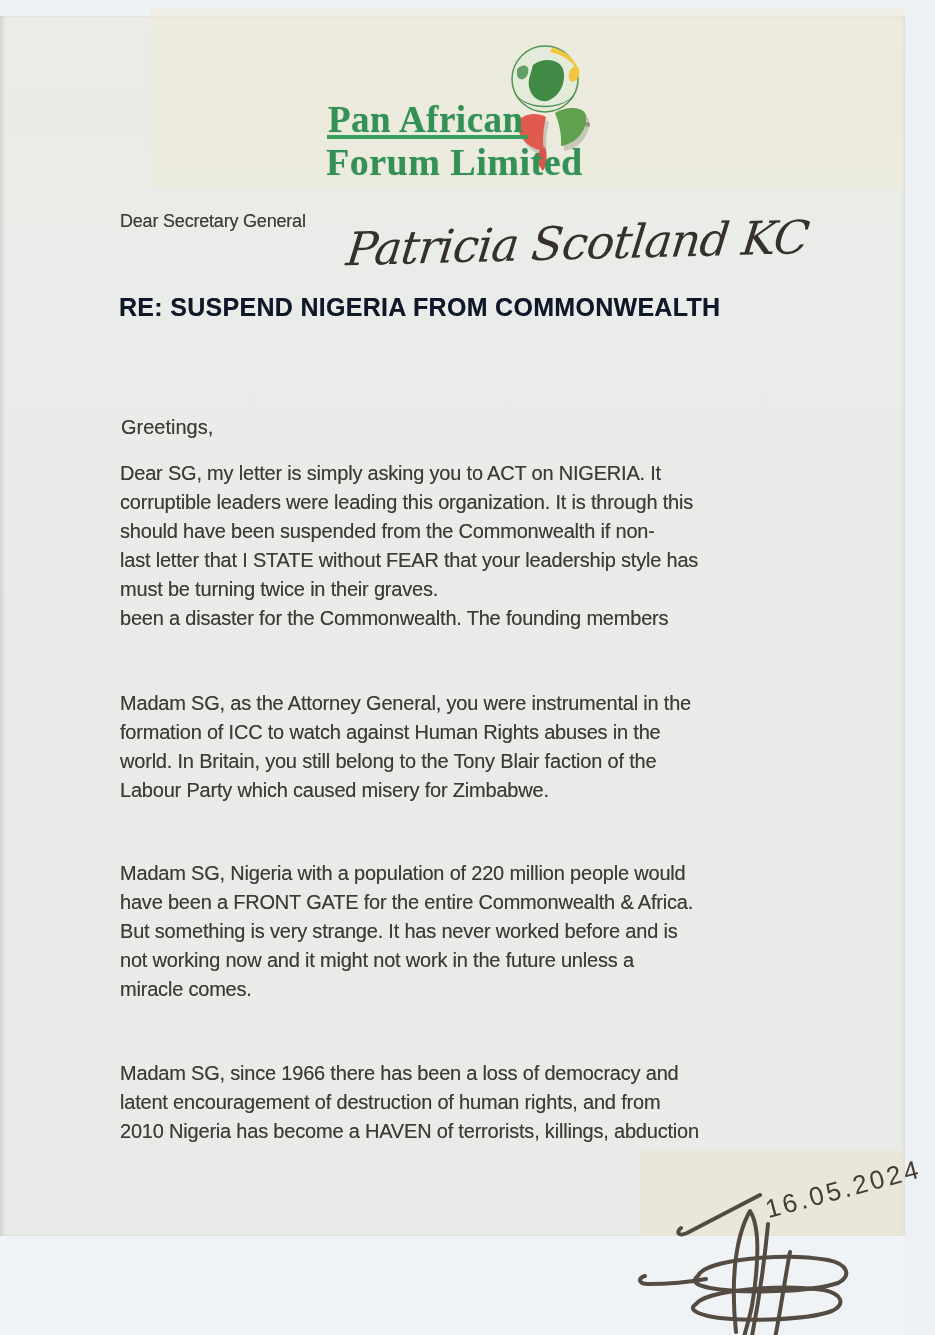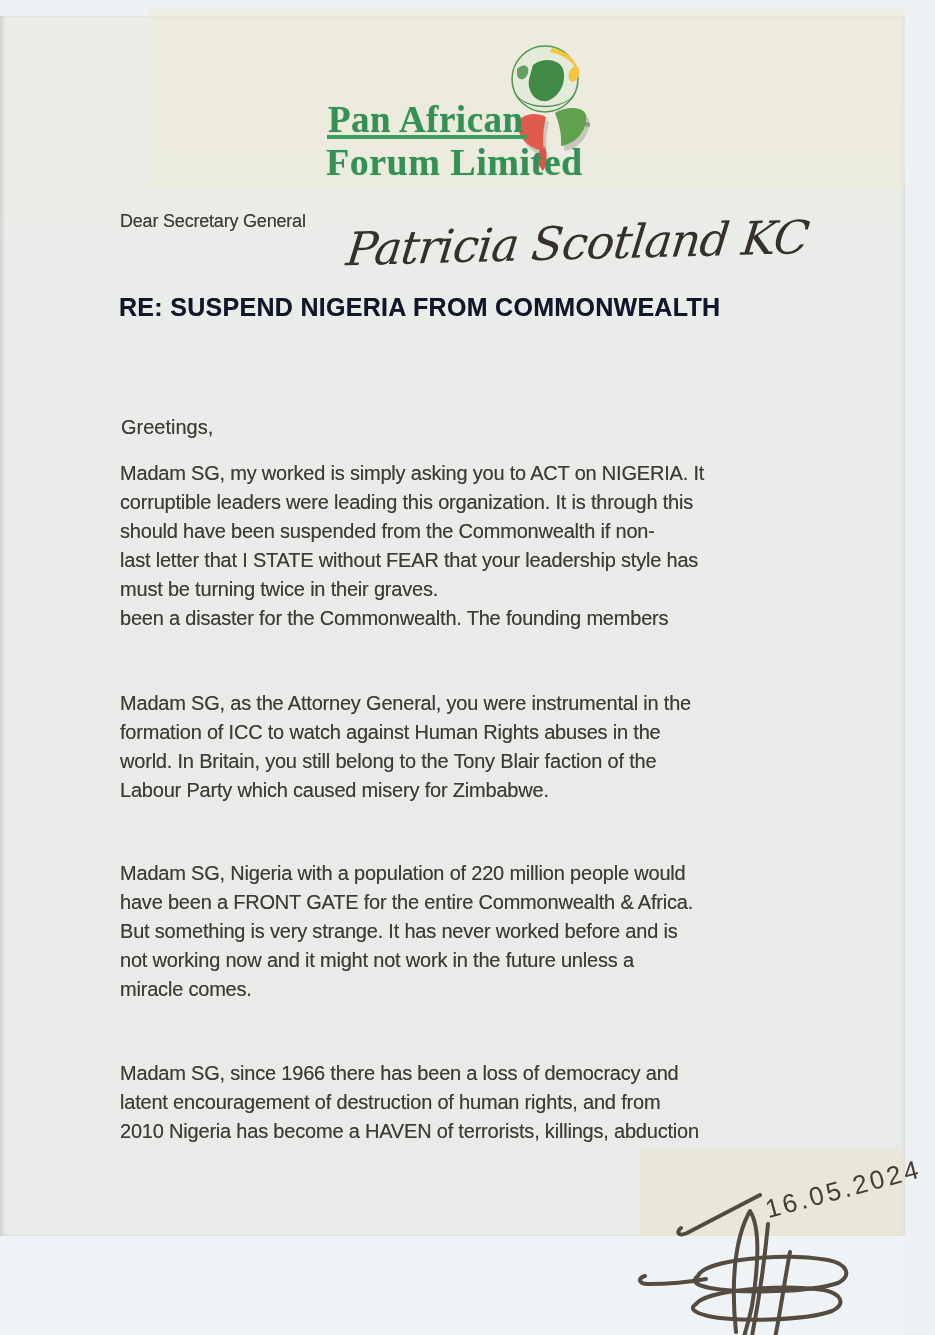--- a/index.html
+++ b/index.html
@@ -128,21 +128,21 @@
   <div class="org1">Pan African</div>
   <div class="org-underline"></div>
   <div class="org2">Forum Limited</div>
 
   <div class="salutation">Dear Secretary General</div>
   <div class="recipient-hand">Patricia Scotland KC</div>
   <div class="subject">RE: SUSPEND NIGERIA FROM COMMONWEALTH</div>
   <div class="greeting">Greetings,</div>
 
   <div class="para p1">
-    <div class="line">Madam SG, my worked is simply asking you to ACT on NIGERIA. It</div>
+    <div class="line">Dear SG, my letter is simply asking you to ACT on NIGERIA. It</div>
     <div class="line">corruptible leaders were leading this organization. It is through this</div>
     <div class="line">should have been suspended from the Commonwealth if non-</div>
     <div class="line">last letter that I STATE without FEAR that your leadership style has</div>
     <div class="line">must be turning twice in their graves.</div>
     <div class="line">been a disaster for the Commonwealth. The founding members</div>
   </div>
 
   <div class="para p2">
     <div class="line">Madam SG, as the Attorney General, you were instrumental in the</div>
     <div class="line">formation of ICC to watch against Human Rights abuses in the</div>

